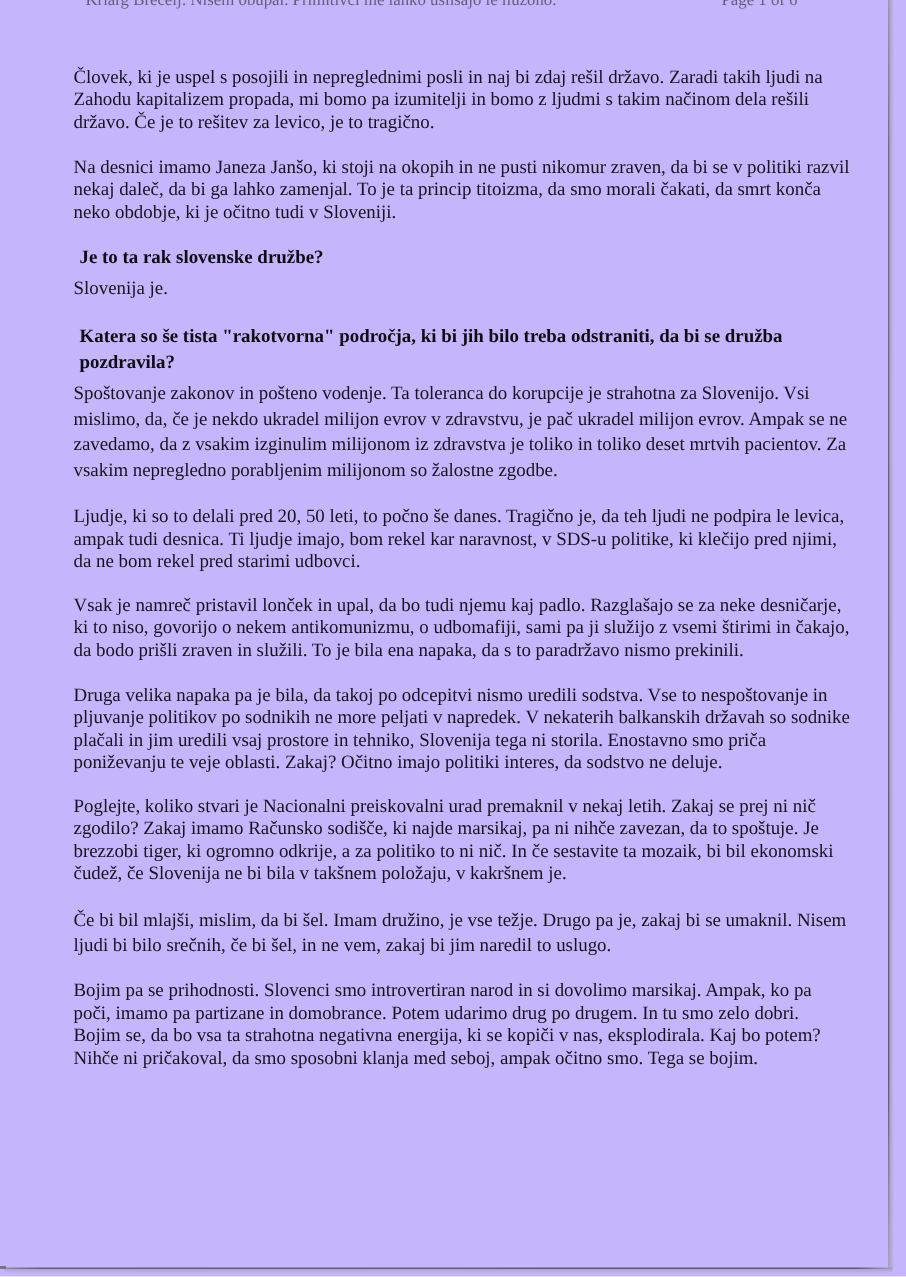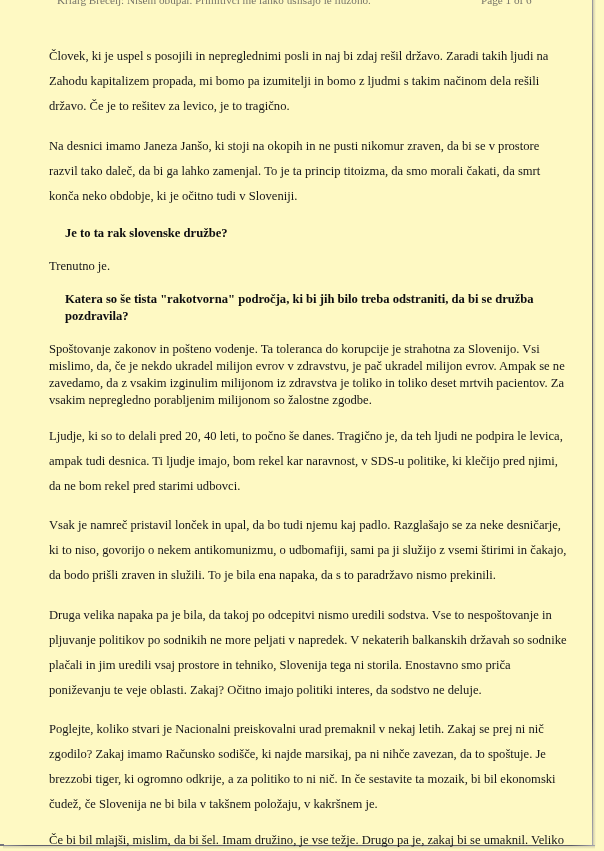--- a/index.html
+++ b/index.html
@@ -11,21 +11,21 @@
     width: 604px;
     height: 851px;
     overflow: hidden;
     font-family: "Liberation Serif", "DejaVu Serif", serif;
   }
 
   #page {
     position: relative;
     width: 604px;
     height: 851px;
-    background: #fef9c3;
+    background: #c4b5fd;
     box-sizing: border-box;
   }
 
   
   #page-frame-right {
     position: absolute;
     top: 0;
     left: 592px;
     width: 1px;
     height: 846px;
@@ -92,27 +92,27 @@
   
   #content {
     position: absolute;
     left: 49px;
     top: 44px;
     width: 518px;
   }
   .para {
     margin: 0 0 14.5px 0;
     font-size: 12.6px;
-    line-height: 25px;
+    line-height: 15px;
     color: #151518;
     text-align: left;
     -webkit-font-smoothing: antialiased;
   }
   .qa-question {
-    margin: 16px;
+    margin: 4px;
     font-size: 12.6px;
     line-height: 17.1px;
     font-weight: bold;
     color: #0d0d10;
   }
   .qa-answer {
     margin: 0 0 14.5px 0;
     font-size: 12.6px;
     line-height: 17.1px;
     color: #151518;
@@ -134,34 +134,34 @@
 
   <div id="running-head">
     <div id="running-head-inner">
       <div class="rh-text" id="running-head-title">Kriarg Brecelj: Nisem obupal. Primitivci me lahko uslisajo le iluzono.</div>
       <div class="rh-text" id="running-head-page">Page 1 of 6</div>
     </div>
   </div>
 
   <div id="content">
       <p class="para">Človek, ki je uspel s posojili in nepreglednimi posli in naj bi zdaj rešil državo. Zaradi takih ljudi na Zahodu kapitalizem propada, mi bomo pa izumitelji in bomo z ljudmi s takim načinom dela rešili državo. Če je to rešitev za levico, je to tragično.</p>
-      <p class="para">Na desnici imamo Janeza Janšo, ki stoji na okopih in ne pusti nikomur zraven, da bi se v prostore razvil tako daleč, da bi ga lahko zamenjal. To je ta princip titoizma, da smo morali čakati, da smrt konča neko obdobje, ki je očitno tudi v Sloveniji.</p>
+      <p class="para">Na desnici imamo Janeza Janšo, ki stoji na okopih in ne pusti nikomur zraven, da bi se v politiki razvil nekaj daleč, da bi ga lahko zamenjal. To je ta princip titoizma, da smo morali čakati, da smrt konča neko obdobje, ki je očitno tudi v Sloveniji.</p>
       <div class="qa-block">
         <p class="qa-question">Je to ta rak slovenske družbe?</p>
-        <p class="qa-answer">Trenutno je.</p>
+        <p class="qa-answer">Slovenija je.</p>
       </div>
       <div class="qa-block">
         <p class="qa-question">Katera so še tista "rakotvorna" področja, ki bi jih bilo treba odstraniti, da bi se družba pozdravila?</p>
         <p class="qa-answer">Spoštovanje zakonov in pošteno vodenje. Ta toleranca do korupcije je strahotna za Slovenijo. Vsi mislimo, da, če je nekdo ukradel milijon evrov v zdravstvu, je pač ukradel milijon evrov. Ampak se ne zavedamo, da z vsakim izginulim milijonom iz zdravstva je toliko in toliko deset mrtvih pacientov. Za vsakim nepregledno porabljenim milijonom so žalostne zgodbe.</p>
       </div>
       <div class="qa-block">
       </div>
-      <p class="para">Ljudje, ki so to delali pred 20, 40 leti, to počno še danes. Tragično je, da teh ljudi ne podpira le levica, ampak tudi desnica. Ti ljudje imajo, bom rekel kar naravnost, v SDS-u politike, ki klečijo pred njimi, da ne bom rekel pred starimi udbovci.</p>
+      <p class="para">Ljudje, ki so to delali pred 20, 50 leti, to počno še danes. Tragično je, da teh ljudi ne podpira le levica, ampak tudi desnica. Ti ljudje imajo, bom rekel kar naravnost, v SDS-u politike, ki klečijo pred njimi, da ne bom rekel pred starimi udbovci.</p>
       <p class="para">Vsak je namreč pristavil lonček in upal, da bo tudi njemu kaj padlo. Razglašajo se za neke desničarje, ki to niso, govorijo o nekem antikomunizmu, o udbomafiji, sami pa ji služijo z vsemi štirimi in čakajo, da bodo prišli zraven in služili. To je bila ena napaka, da s to paradržavo nismo prekinili.</p>
       <p class="para">Druga velika napaka pa je bila, da takoj po odcepitvi nismo uredili sodstva. Vse to nespoštovanje in pljuvanje politikov po sodnikih ne more peljati v napredek. V nekaterih balkanskih državah so sodnike plačali in jim uredili vsaj prostore in tehniko, Slovenija tega ni storila. Enostavno smo priča poniževanju te veje oblasti. Zakaj? Očitno imajo politiki interes, da sodstvo ne deluje.</p>
       <p class="para">Poglejte, koliko stvari je Nacionalni preiskovalni urad premaknil v nekaj letih. Zakaj se prej ni nič zgodilo? Zakaj imamo Računsko sodišče, ki najde marsikaj, pa ni nihče zavezan, da to spoštuje. Je brezzobi tiger, ki ogromno odkrije, a za politiko to ni nič. In če sestavite ta mozaik, bi bil ekonomski čudež, če Slovenija ne bi bila v takšnem položaju, v kakršnem je.</p>
       <div class="qa-block">
-        <p class="qa-answer">Če bi bil mlajši, mislim, da bi šel. Imam družino, je vse težje. Drugo pa je, zakaj bi se umaknil. Veliko ljudi bi bilo srečnih, če bi šel, in ne vem, zakaj bi jim naredil to uslugo.</p>
+        <p class="qa-answer">Če bi bil mlajši, mislim, da bi šel. Imam družino, je vse težje. Drugo pa je, zakaj bi se umaknil. Nisem ljudi bi bilo srečnih, če bi šel, in ne vem, zakaj bi jim naredil to uslugo.</p>
       </div>
       <p class="para">Bojim pa se prihodnosti. Slovenci smo introvertiran narod in si dovolimo marsikaj. Ampak, ko pa poči, imamo pa partizane in domobrance. Potem udarimo drug po drugem. In tu smo zelo dobri. Bojim se, da bo vsa ta strahotna negativna energija, ki se kopiči v nas, eksplodirala. Kaj bo potem? Nihče ni pričakoval, da smo sposobni klanja med seboj, ampak očitno smo. Tega se bojim.</p>
     </div>
 
 </div>
 
 </body></html>

